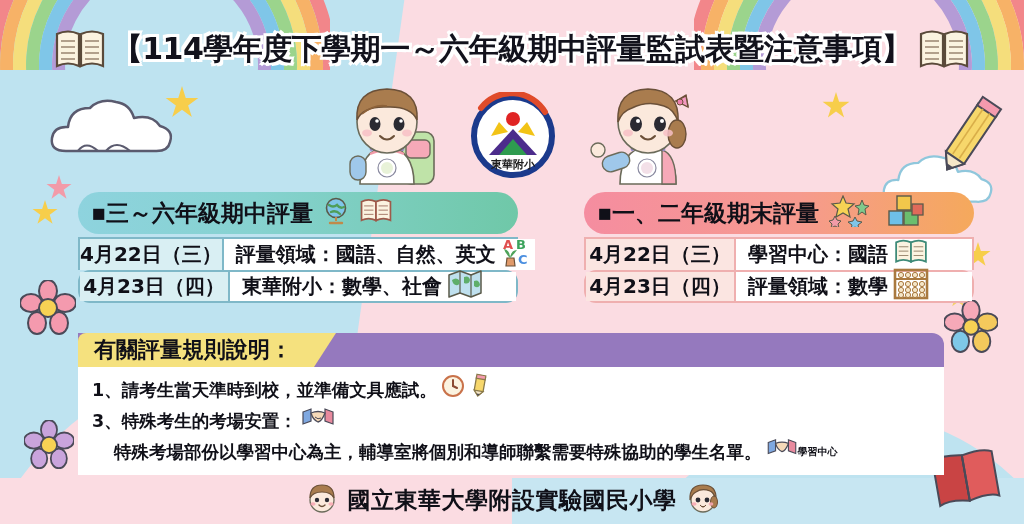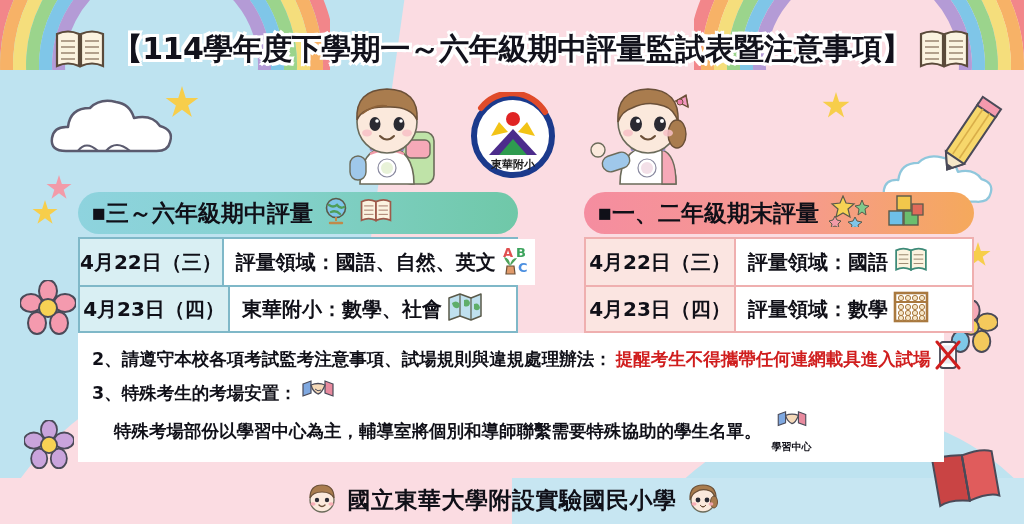--- a/index.html
+++ b/index.html
@@ -92,25 +92,25 @@
     border-radius:22px; padding:0 14px; gap:10px;
     position:relative;
   }
   .tbl .hdr-txt {
     font-family:Liberation Serif, serif;
     font-size:23px; font-weight:900; color:#101018; white-space:nowrap;
     letter-spacing:0px;
   }
   .tbl .rows { margin-top:3px; }
   .tbl .row {
-    display:flex; align-items:stretch; height:48px;
+    display:flex; align-items:stretch; height:33px;
     border:2px solid #7FB8C8;
     border-bottom:none;
   }
-  .tbl .row:last-child { border-bottom:2px solid #7FB8C8; }
+  .tbl .row:last-child { border-bottom:2px solid #7FB8C8;border-radius:12px; }
   .tbl .cell-date {
     display:flex; align-items:center; justify-content:center;
     font-family:"DejaVu Sans","Liberation Sans",sans-serif;
     font-size:20px; font-weight:800; color:#101018; white-space:nowrap;
     border-right:2px solid #7FB8C8;
   }
   .tbl .cell-body {
     display:flex; align-items:center; gap:5px; padding-left:12px;
     background:#ffffff; flex:1;
     font-family:"DejaVu Sans","Liberation Sans",sans-serif;
@@ -501,21 +501,21 @@
           <rect x="4" y="17" width="14" height="14" fill="#6EC0E8" stroke="#5A5A4A" stroke-width="1.4"></rect>
           <rect x="19" y="17" width="14" height="14" fill="#6BBE6E" stroke="#5A5A4A" stroke-width="1.4"></rect>
           <rect x="27" y="10" width="11" height="11" fill="#E06A5A" stroke="#5A5A4A" stroke-width="1.3"></rect>
         </svg>
       </span>
     </div>
     <div class="rows">
       <div class="row">
         <div class="cell-date">4月22日（三）</div>
         <div class="cell-body">
-          <span>評量領域：國語</span>
+          <span>學習中心：國語</span>
           <span class="icn">
             <svg width="36" height="28" viewBox="0 0 40 32">
               <path d="M3 5 q8 -4 17 0 v22 q-9 -4 -17 0 z" fill="#FBF3E0" stroke="#3D8A78" stroke-width="2"></path>
               <path d="M37 5 q-8 -4 -17 0 v22 q9 -4 17 0 z" fill="#FBF3E0" stroke="#3D8A78" stroke-width="2"></path>
               <g stroke="#9E8C74" stroke-width="1.2">
                 <line x1="6" y1="10" x2="17" y2="10"></line>
                   <line x1="6" y1="15" x2="17" y2="15"></line>
                   <line x1="6" y1="20" x2="17" y2="20"></line>
                 <line x1="23" y1="10" x2="34" y2="10"></line>
                   <line x1="23" y1="15" x2="34" y2="15"></line>
@@ -552,51 +552,62 @@
                   <circle cx="29" cy="27" r="2.6"></circle>
               </g>
             </svg>
           </span>
         </div>
       </div>
     </div>
   </div>
 
   <div id="rules">
+    <div class="band">
+      <div class="tab">
+        <span class="tab-txt">有關評量規則說明：</span>
+      </div>
+    </div>
     <div class="body">
 
-
       <div class="line">
-        <span>2、請遵守本校各項考試監考注意事項、試場規則與違規處理辦法：</span>
-        <span class="red">提醒考生不得攜帶任何連網載具進入試場</span>
+        <span>1、請考生當天準時到校，並準備文具應試。</span>
         <span class="icn">
-          <svg width="26" height="30" viewBox="0 0 26 30">
-            <rect x="5" y="2" width="16" height="26" rx="3" fill="#ffffff" stroke="#4a4a58" stroke-width="1.8"></rect>
-            <rect x="7.5" y="5.5" width="11" height="18" fill="#E8EAF0"></rect>
-            <line x1="2" y1="2" x2="24" y2="28" stroke="#D01E1E" stroke-width="3" stroke-linecap="round"></line>
-            <line x1="24" y1="2" x2="2" y2="28" stroke="#D01E1E" stroke-width="3" stroke-linecap="round"></line>
+          <svg width="24" height="24" viewBox="0 0 24 24">
+            <circle cx="12" cy="12" r="10" fill="#FBF3E0" stroke="#C9724A" stroke-width="2"></circle>
+            <line x1="12" y1="12" x2="12" y2="6" stroke="#8B4A32" stroke-width="2" stroke-linecap="round"></line>
+            <line x1="12" y1="12" x2="16" y2="14" stroke="#8B4A32" stroke-width="2" stroke-linecap="round"></line>
           </svg>
         </span>
-      </div>
+        <span class="icn">
+          <svg width="22" height="24" viewBox="0 0 22 24" style="transform:rotate(10deg)">
+            <path d="M6 3 h9 v14 l-4.5 5 l-4.5 -5 z" fill="#F7D76B" stroke="#8a7a4a" stroke-width="1.3"></path>
+            <rect x="6" y="1" width="9" height="4" fill="#F49AAE" stroke="#8a7a4a" stroke-width="1.2"></rect>
+            <path d="M6 17 l4.5 5 l4.5 -5 z" fill="#F5E6C8" stroke="#8a7a4a" stroke-width="1.2"></path>
+            <path d="M8.8 20 l1.7 2 l1.7 -2 z" fill="#4a4a58"></path>
+          </svg>
+        </span>
+      </div>
+
 
       <div class="line">
         <span>3、特殊考生的考場安置：</span>
         <span class="icn">
           <svg width="34" height="24" viewBox="0 0 34 24">
             <path d="M2 6 l8 -3 v12 l-8 3 z" fill="#7FA8E0" stroke="#4a4a58" stroke-width="1.2"></path>
             <path d="M32 6 l-8 -3 v12 l8 3 z" fill="#E88A9E" stroke="#4a4a58" stroke-width="1.2"></path>
             <path d="M10 7 q7 -3 14 0 q-3 8 -7 9 q-5 -2 -7 -9 z" fill="#F5D9B8" stroke="#4a4a58" stroke-width="1.3"></path>
             <path d="M14 11 q3 3 6 1" fill="none" stroke="#4a4a58" stroke-width="1"></path>
           </svg>
         </span>
       </div>
 
       <div class="line indent">
         <span>特殊考場部份以學習中心為主，輔導室將個別和導師聯繫需要特殊協助的學生名單。</span>
-        <span style="display:inline-flex;flex-direction:column;align-items:center;margin-left:6px;">
+        <span style="display:inline-flex;flex-direction:row;align-items:center;">
           <span class="icn">
             <svg width="32" height="22" viewBox="0 0 34 24">
               <path d="M2 6 l8 -3 v12 l-8 3 z" fill="#7FA8E0" stroke="#4a4a58" stroke-width="1.2"></path>
               <path d="M32 6 l-8 -3 v12 l8 3 z" fill="#E88A9E" stroke="#4a4a58" stroke-width="1.2"></path>
               <path d="M10 7 q7 -3 14 0 q-3 8 -7 9 q-5 -2 -7 -9 z" fill="#F5D9B8" stroke="#4a4a58" stroke-width="1.3"></path>
             </svg>
           </span>
           <span class="mini-label">學習中心</span>
         </span>
       </div>

